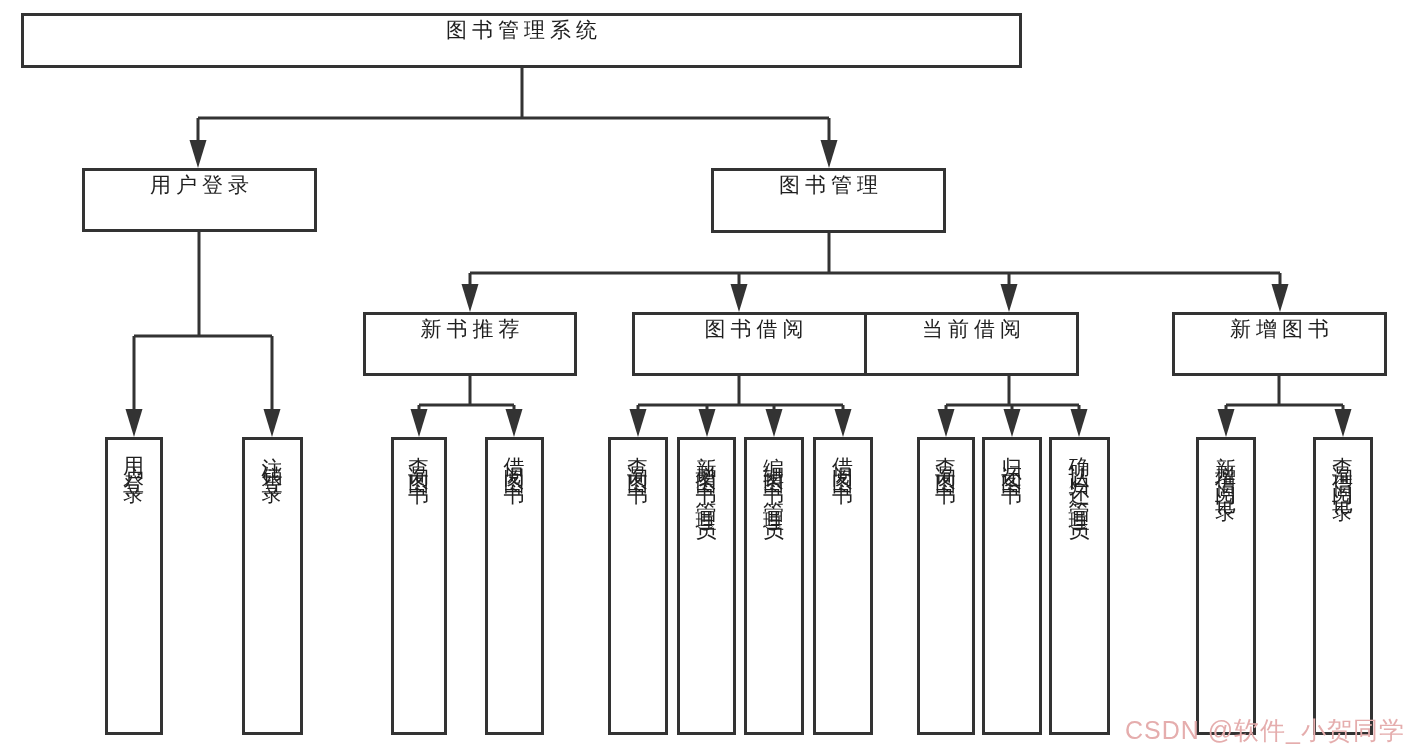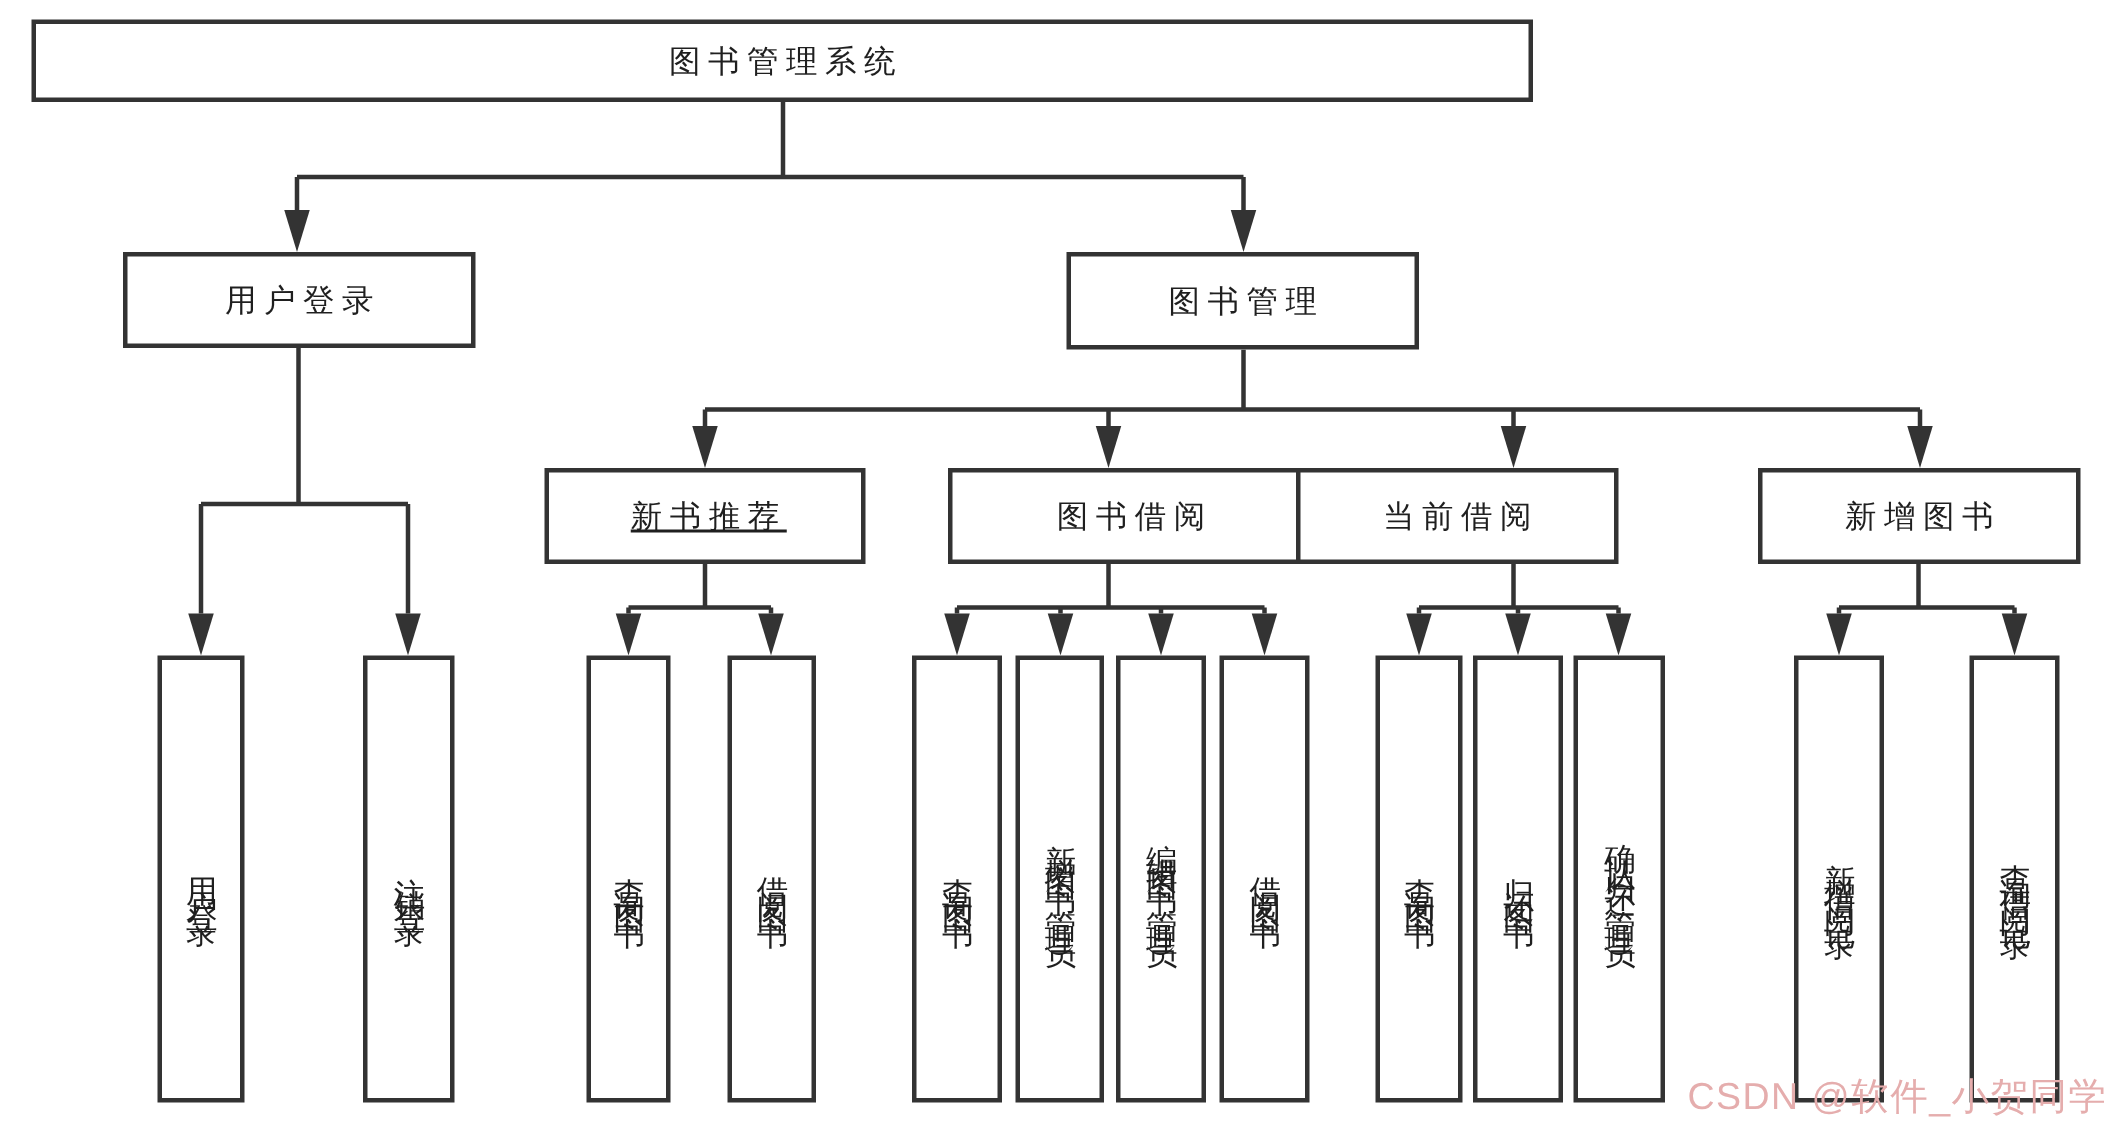--- a/index.html
+++ b/index.html
@@ -17,37 +17,37 @@
     overflow:hidden;
   }
   .wires{position:absolute;left:0;top:0;width:1405px;height:747px;}
   .wires path{stroke:var(--line);stroke-width:3;fill:none;}
   .wires polygon{fill:var(--line);stroke:none;}
   .box{
     position:absolute;
     box-sizing:border-box;
     background:#ffffff;
     border:3px solid var(--line);
-    display:flex;align-items:center;justify-content:center;
+    display:flex;justify-content:center;
     font-size:21px;
     white-space:nowrap;
     z-index:2;
   }
   .hlabel{letter-spacing:5px;text-indent:5px;}
   .vbox .vlabel{
     writing-mode:vertical-rl;
     letter-spacing:9px;
     line-height:1;
   }
   
   .n-root{left:21px;top:13px;width:1001px;height:55px;}
   .n-user-login{left:82px;top:168px;width:235px;height:64px;}
   .n-book-mgmt{left:711px;top:168px;width:235px;height:65px;}
   .l3{top:312px;height:64px;}
-  .n-l3-recommend{left:363px;width:214px;text-decoration:underline;}
+  .n-l3-recommend{left:363px;width:214px;}
   .n-l3-borrow{left:632px;width:244px;}
   .n-l3-current{left:864px;width:215px;}
   .n-l3-records{left:1172px;width:215px;}
   .leaf{top:437px;height:298px;}
   .n-a1{left:105px;width:58px;}
   .n-a2{left:242px;width:61px;}
   .n-b1{left:391px;width:56px;}
   .n-b2{left:485px;width:59px;}
   .n-c1{left:608px;width:60px;}
   .n-c2{left:677px;width:59px;}

